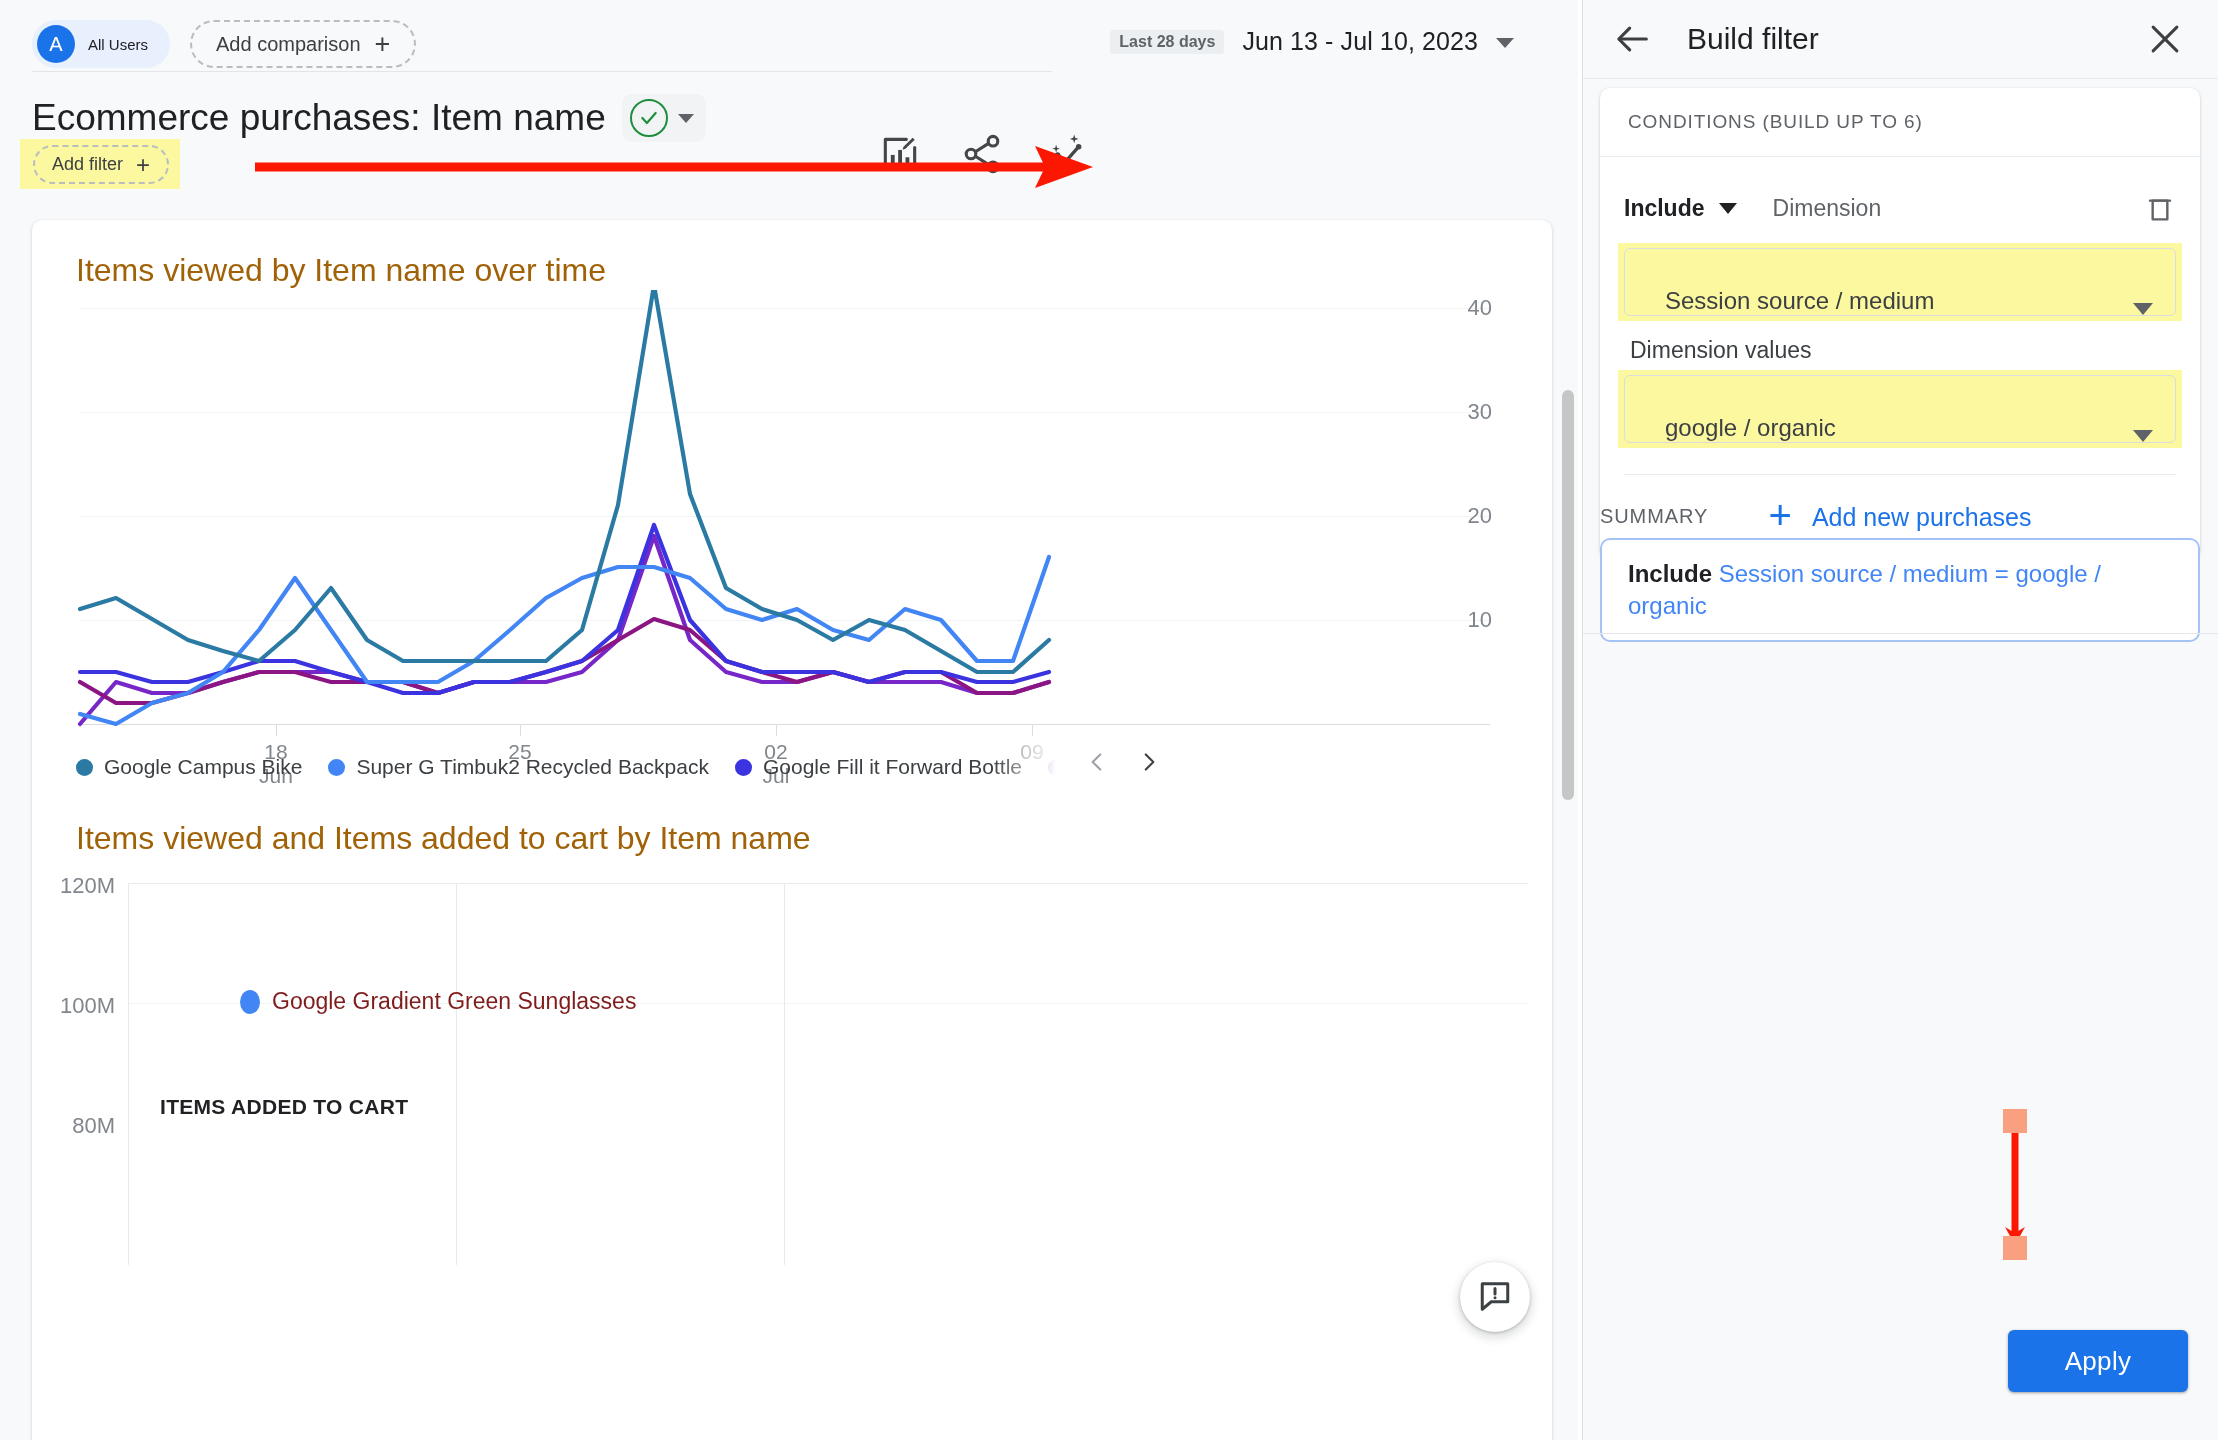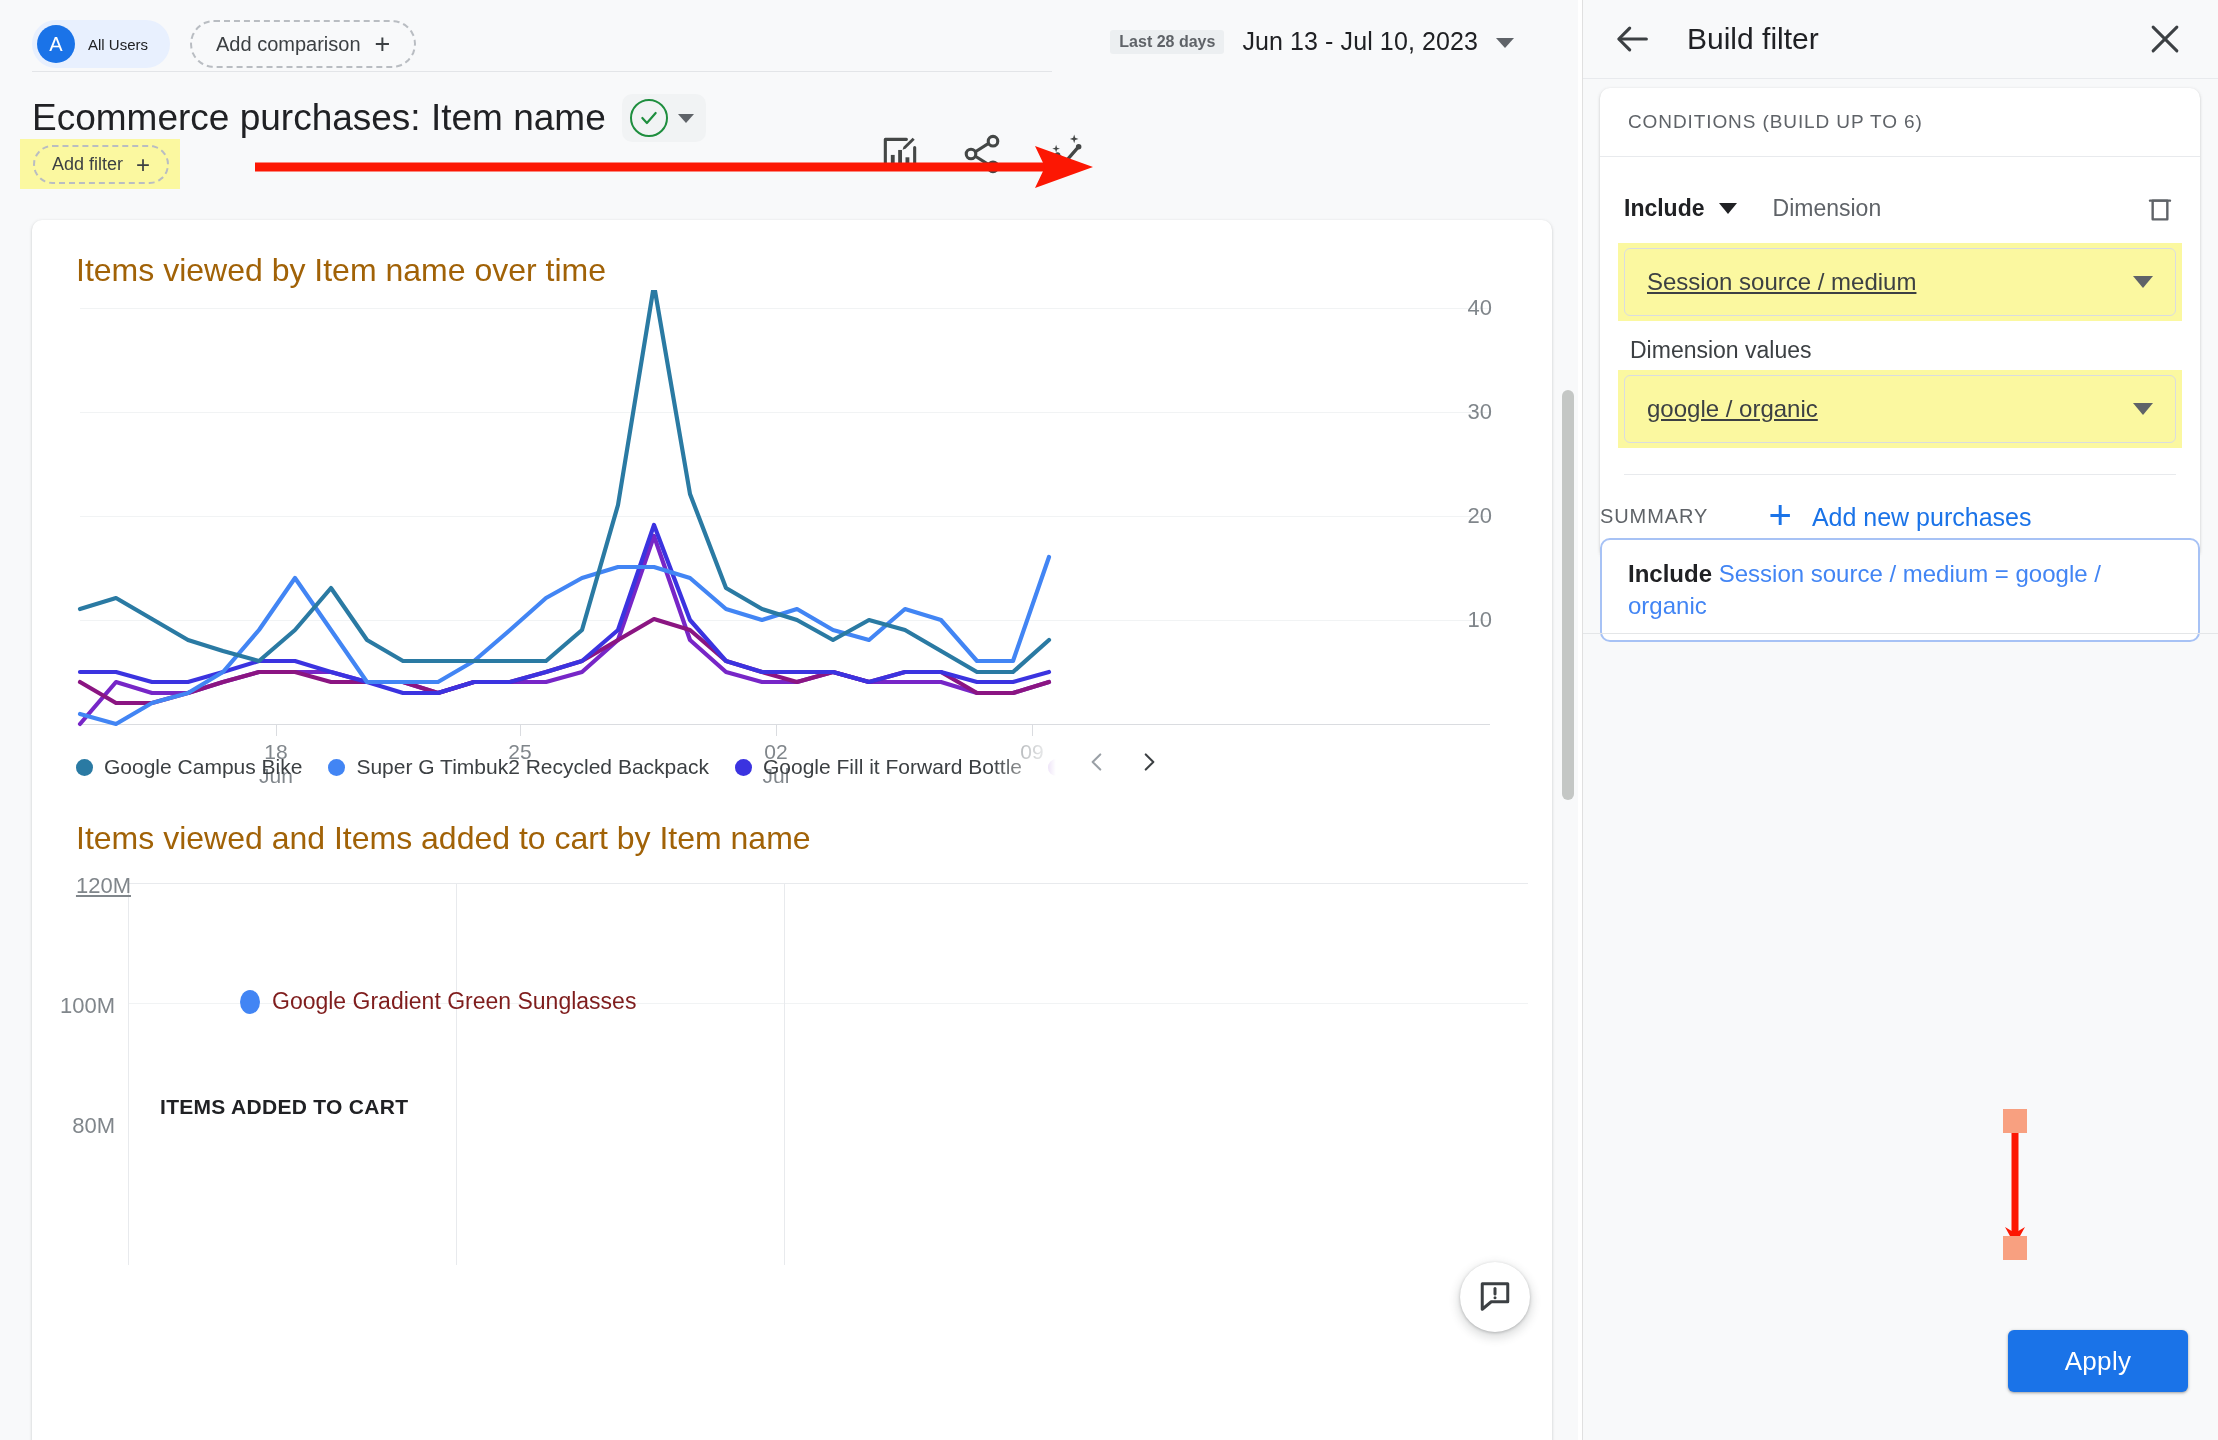--- a/index.html
+++ b/index.html
@@ -221,24 +221,23 @@
     width: 0; height: 0; border-left: 9px solid transparent;
     border-right: 9px solid transparent; border-top: 11px solid #202124;
   }
   .dimension-word { margin-left: 36px; font-size: 23px; color: #5f6368; }
   .trash-icon { position: absolute; right: 24px; width: 32px; height: 32px; color: #5f6368; }
 
   .hl-wrap { background: #fbf8a0; padding: 5px 0; margin: 6px -6px 0 -6px; }
   .select-box {
     margin: 0 6px;
     height: 66px; border: 1.5px solid #dadce0; border-radius: 6px;
-    display: flex; align-items: center; padding: 0 22px;
+    display: flex; align-items: flex-end; padding: 0 40px;
     font-size: 24px; color: #3c4043; position: relative;
     background: transparent;
-    text-decoration: underline;
   }
   .select-caret {
     position: absolute; right: 22px;
     width: 0; height: 0; border-left: 10px solid transparent;
     border-right: 10px solid transparent; border-top: 12px solid #5f6368;
   }
   .dim-values-label { font-size: 23px; color: #3c4043; margin: 16px 6px 6px 6px; }
 
   .add-cond-sep { height: 1px; background: #e8eaed; margin-top: 26px; }
   .add-cond {
@@ -451,21 +450,21 @@
 
       <div class="chart-title" id="chart2-title">Items viewed and Items added to cart by Item name</div>
 
       <div class="chart2">
         <div class="grid-h" style="left:96px; top:18px;  width:1400px; background:#e8eaed;"></div>
         <div class="grid-h" style="left:96px; top:138px; width:1400px;"></div>
         <div class="grid-v" style="left:96px;  top:18px; height:382px;"></div>
         <div class="grid-v" style="left:424px; top:18px; height:382px;"></div>
         <div class="grid-v" style="left:752px; top:18px; height:382px;"></div>
 
-        <div class="y2label" style="left:24px; top:8px;text-decoration:underline;">120M</div>
+        <div class="y2label" style="left:8px; top:8px;">120M</div>
         <div class="y2label" style="left:8px; top:128px;">100M</div>
         <div class="y2label" style="left:8px; top:248px;">80M</div>
 
         <div class="bubble-label" style="left:208px; top:123px;">
           <span class="bubble-dot"></span>
           <span>Google Gradient Green Sunglasses</span>
         </div>
       </div>
       <div class="items-added-label">ITEMS ADDED TO CART</div>
 

